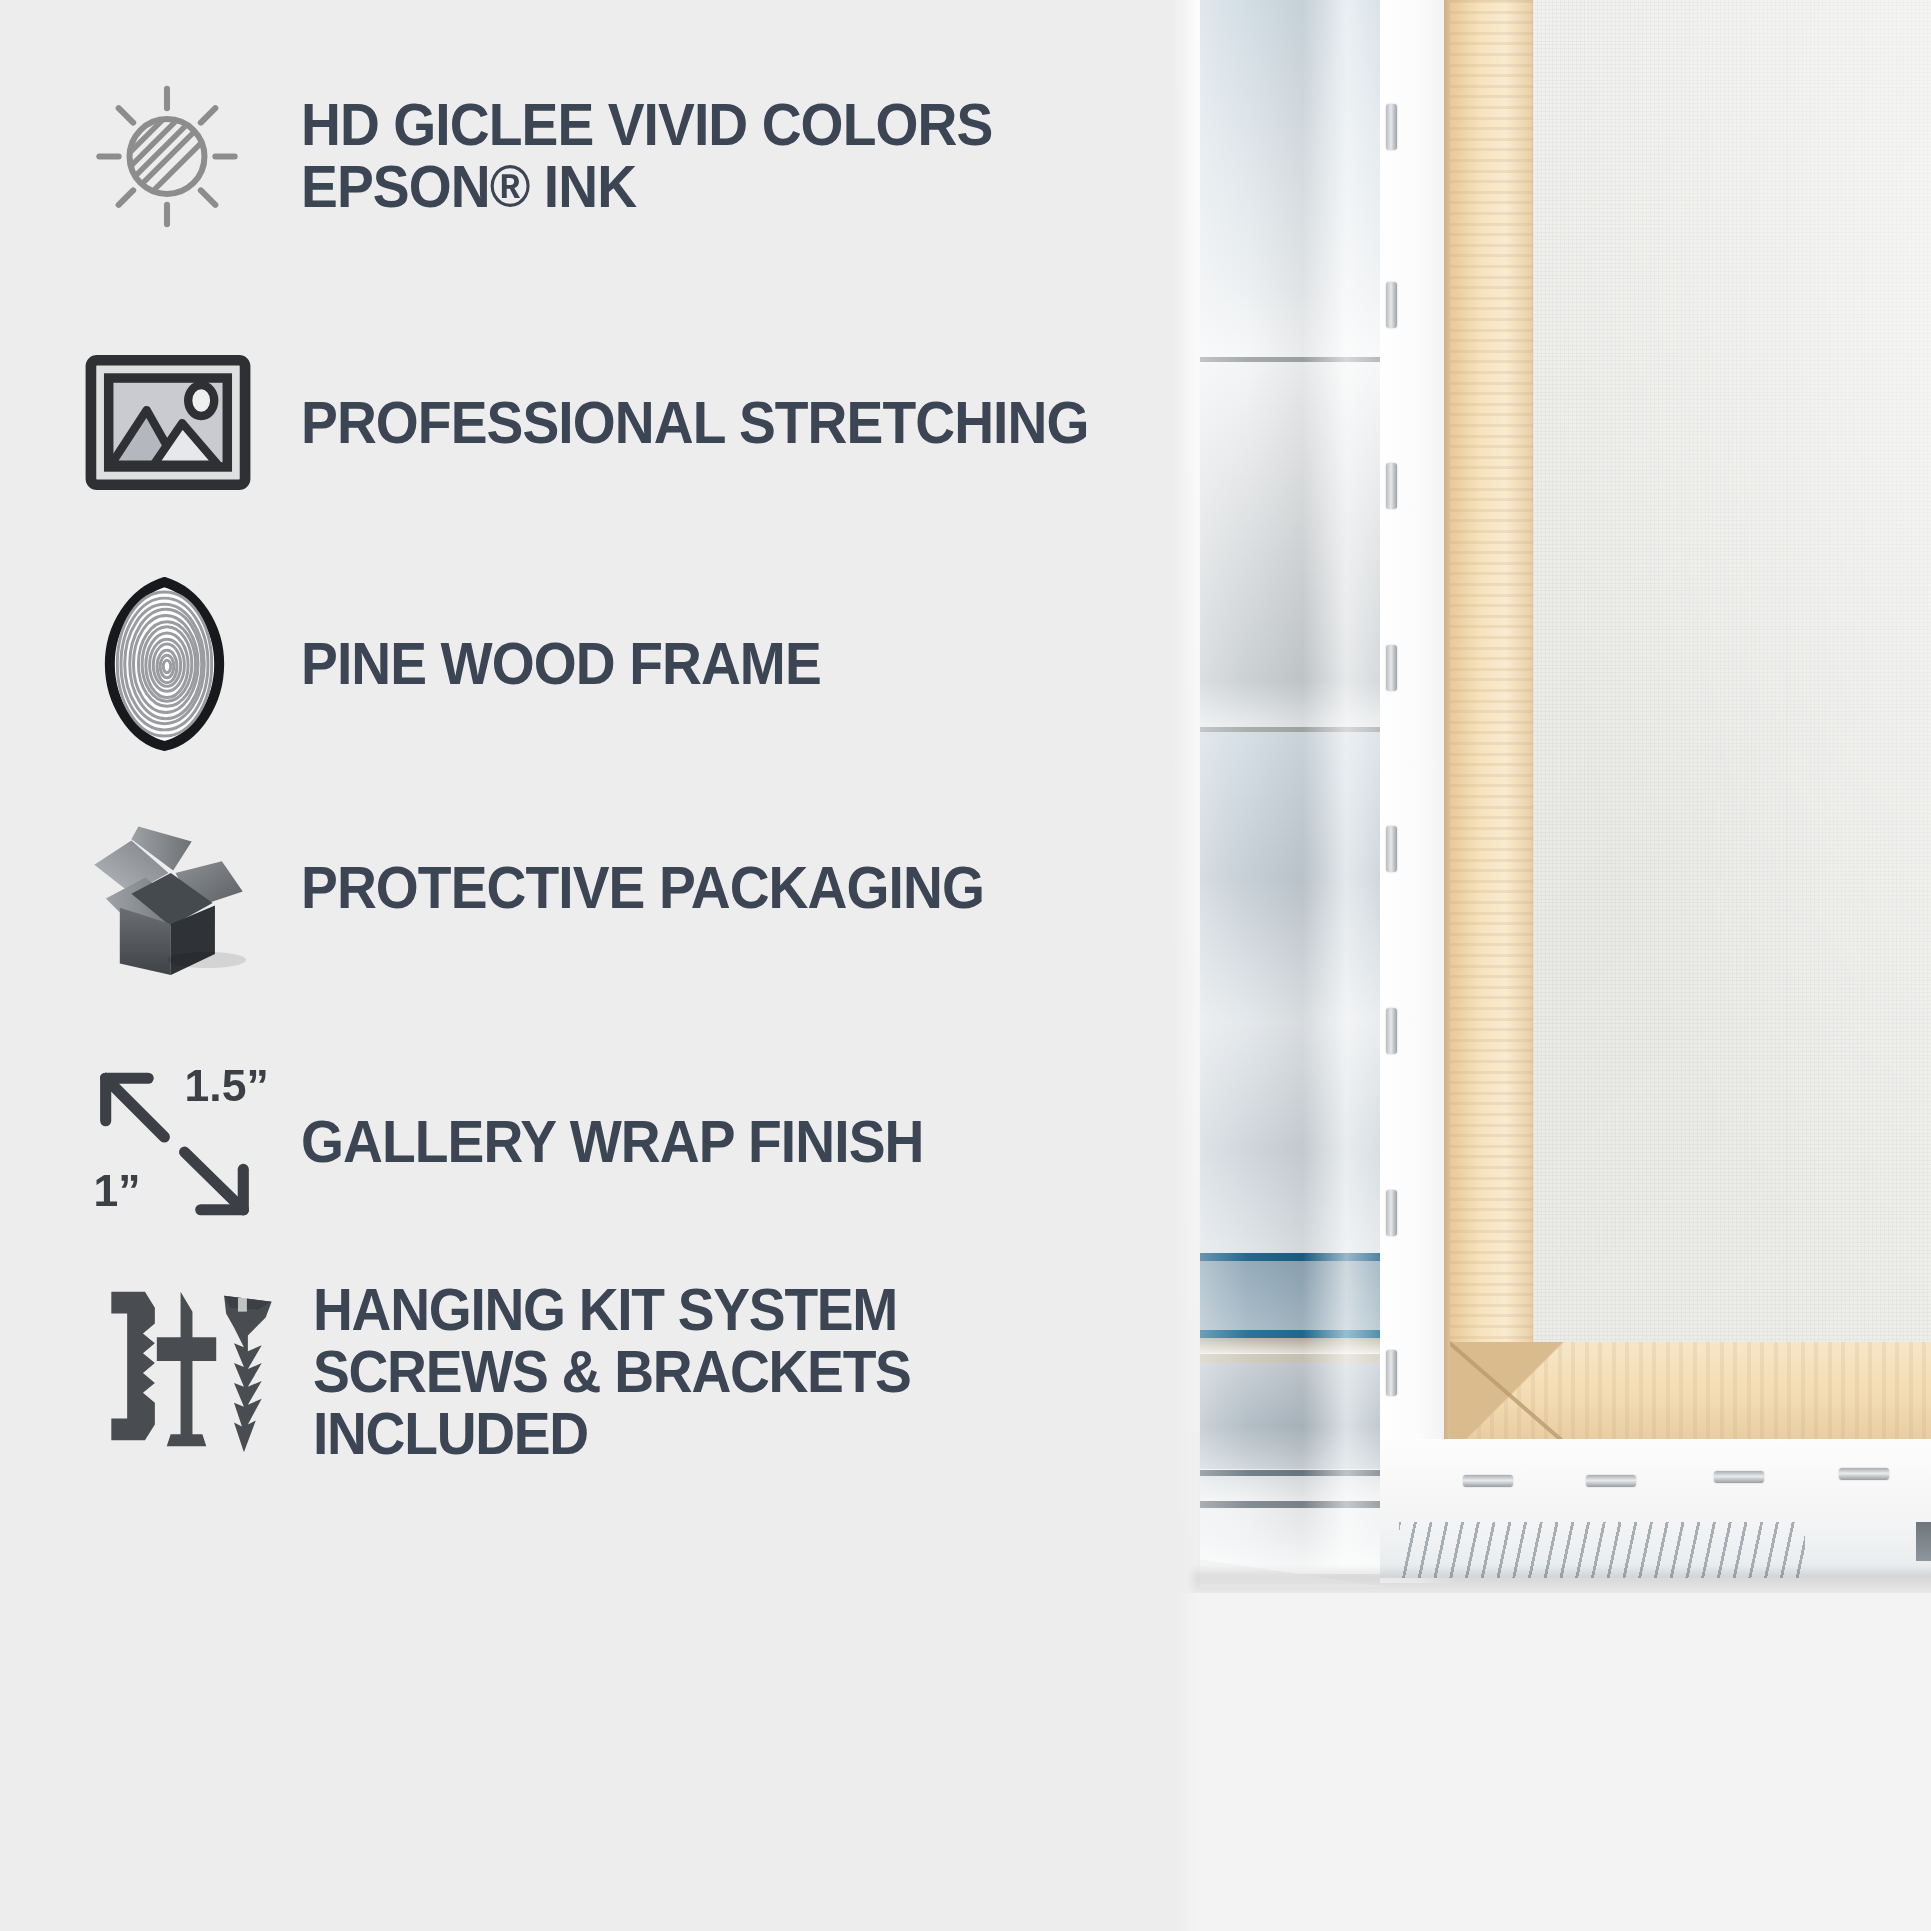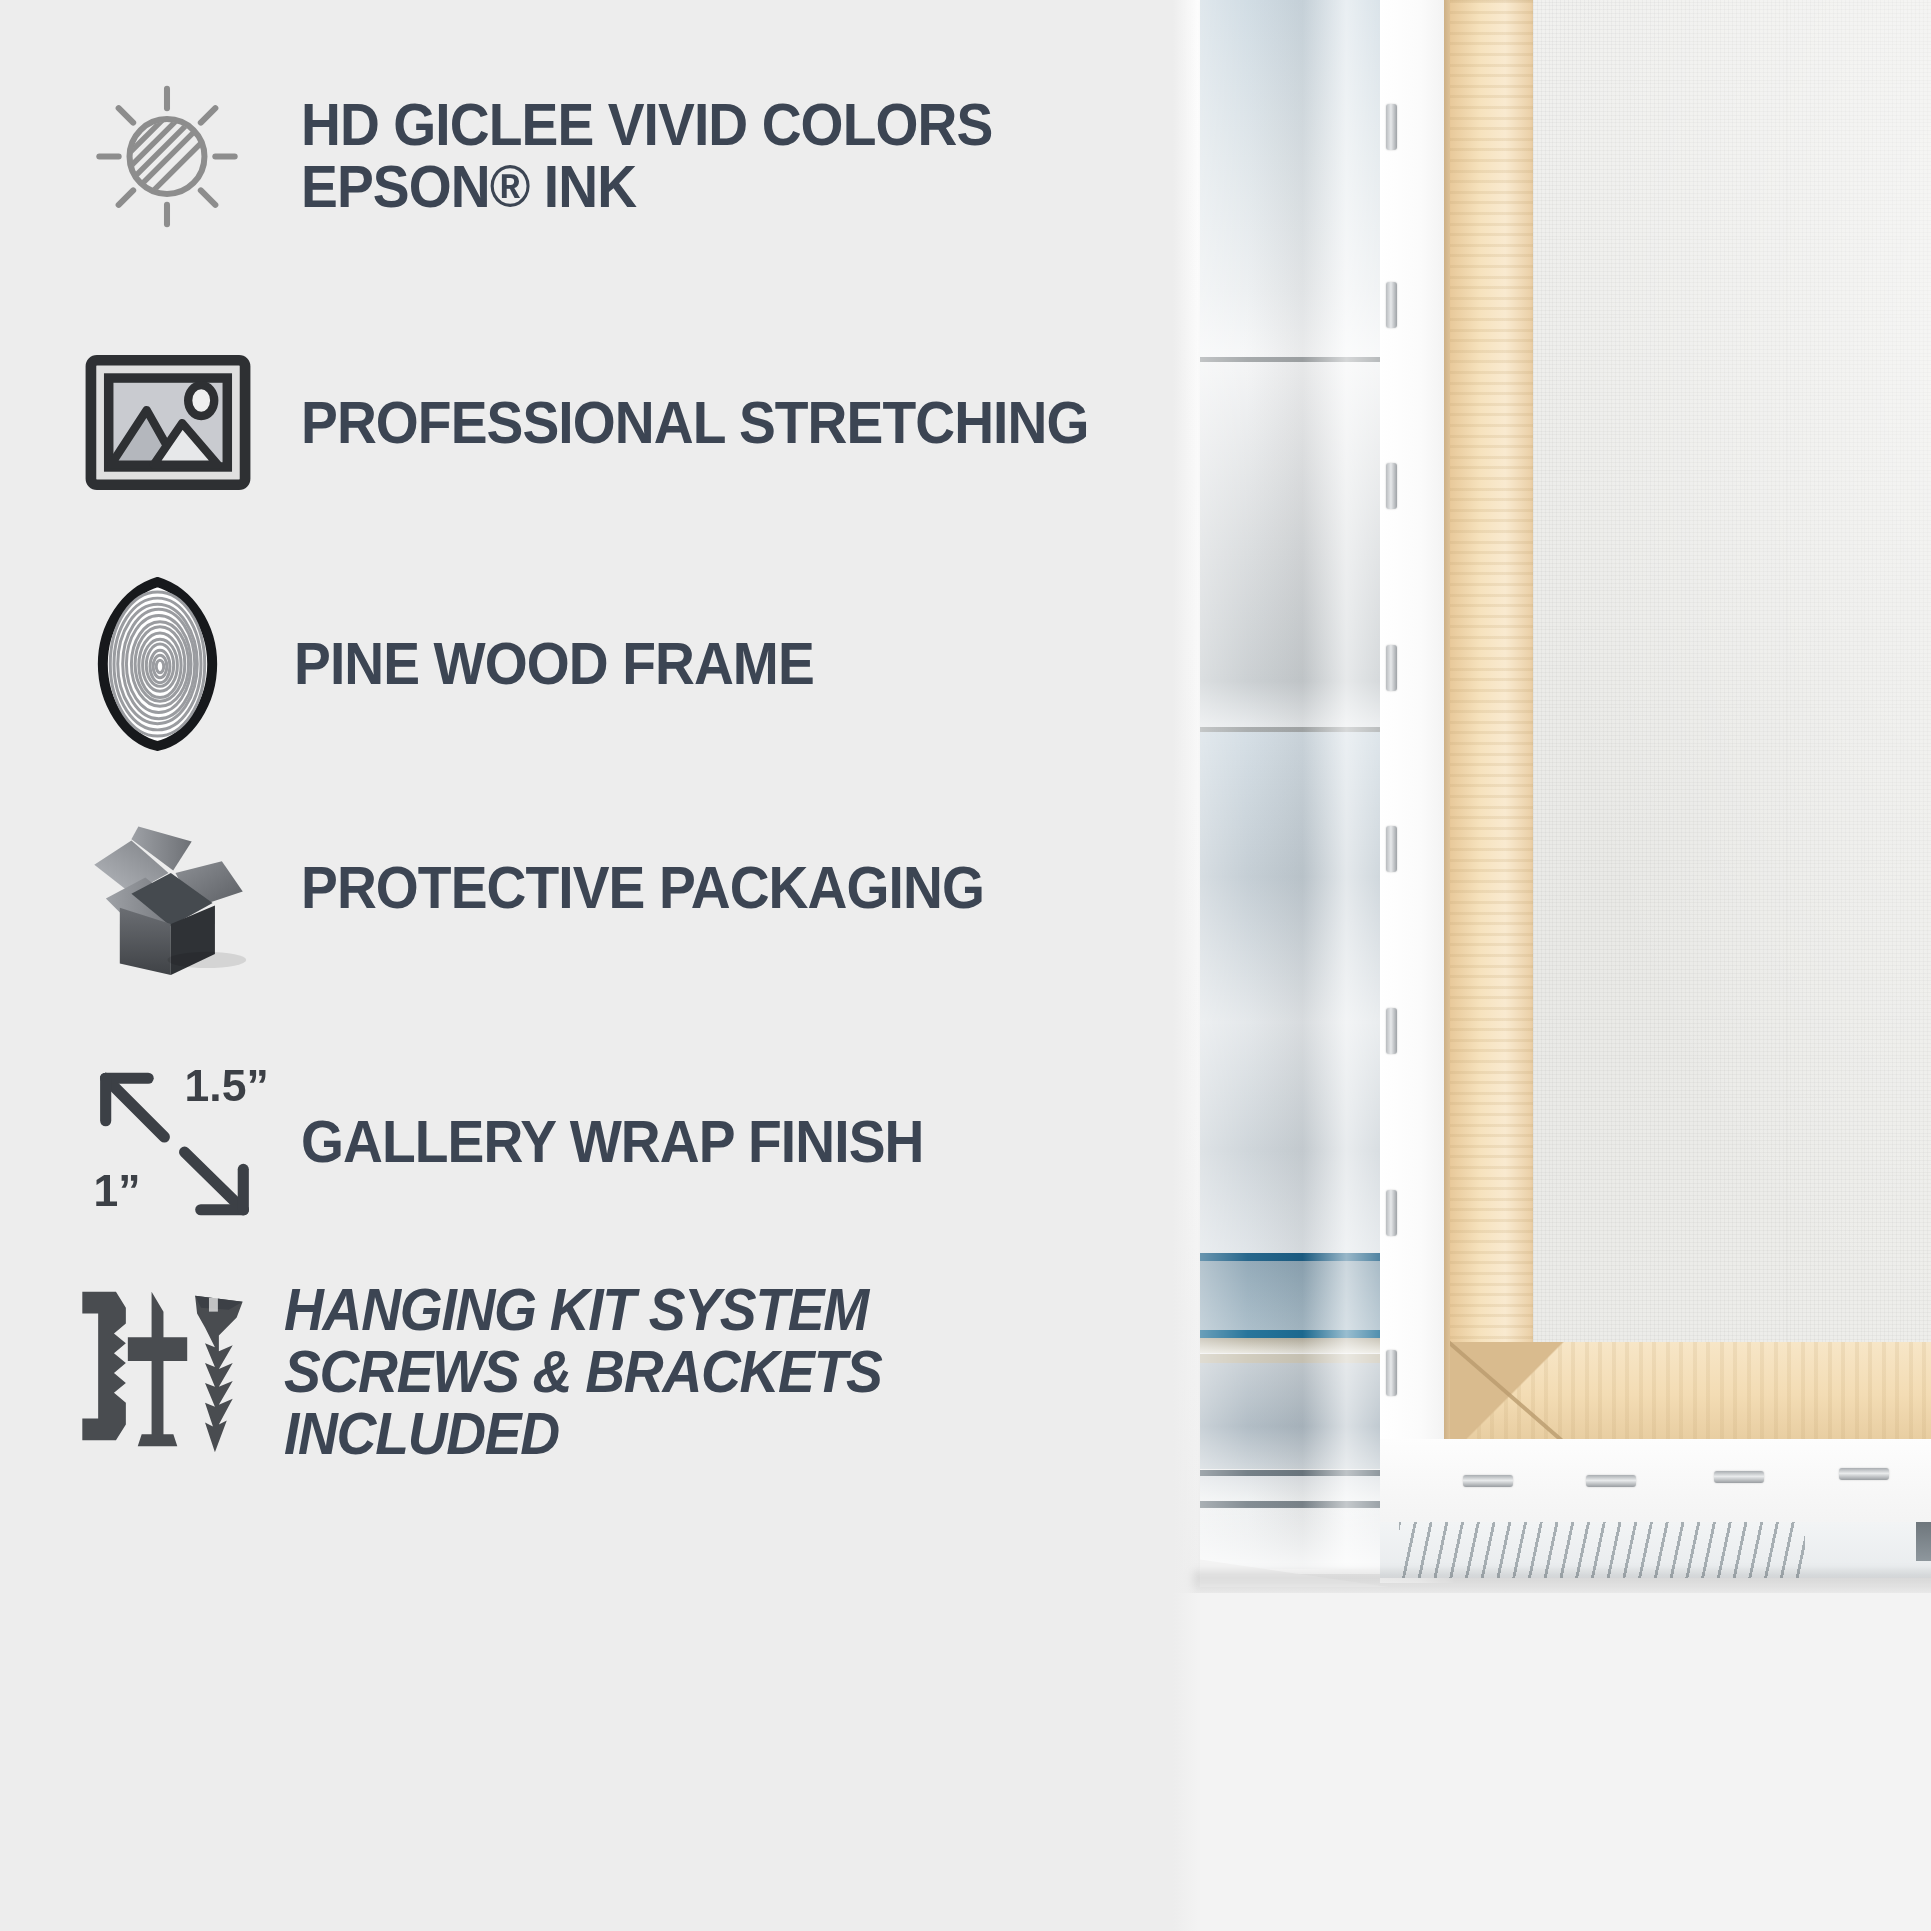--- a/index.html
+++ b/index.html
@@ -181,24 +181,24 @@
     transform:scaleX(.92);
     transform-origin:left center;
     white-space:pre-line;
     margin-left:33px;
   }
   .label.tight { letter-spacing:-1.4px; }
 
   
   #row-0 { left:85px;  top:79px;  }
   #row-1 { left:85px;  top:350px; }
-  #row-2 { left:78px;  top:584px; }
+  #row-2 { left:85px;  top:584px; }
   #row-3 { left:85px;  top:806px; }
   #row-4 { left:85px;  top:1062px;}
-  #row-5 { left:68px;  top:1279px;font-style:italic;}
+  #row-5 { left:97px;  top:1279px;}
 
   .ico-0 { width:183px; height:154px; }
   .ico-1 { width:183px; height:145px; }
   .ico-2 { width:183px; height:159px; }
   .ico-3 { width:183px; height:164px; }
   .ico-4 { width:183px; height:159px; }
   .ico-5 { width:183px; height:169px; }
 </style>
 </head>
 <body>

